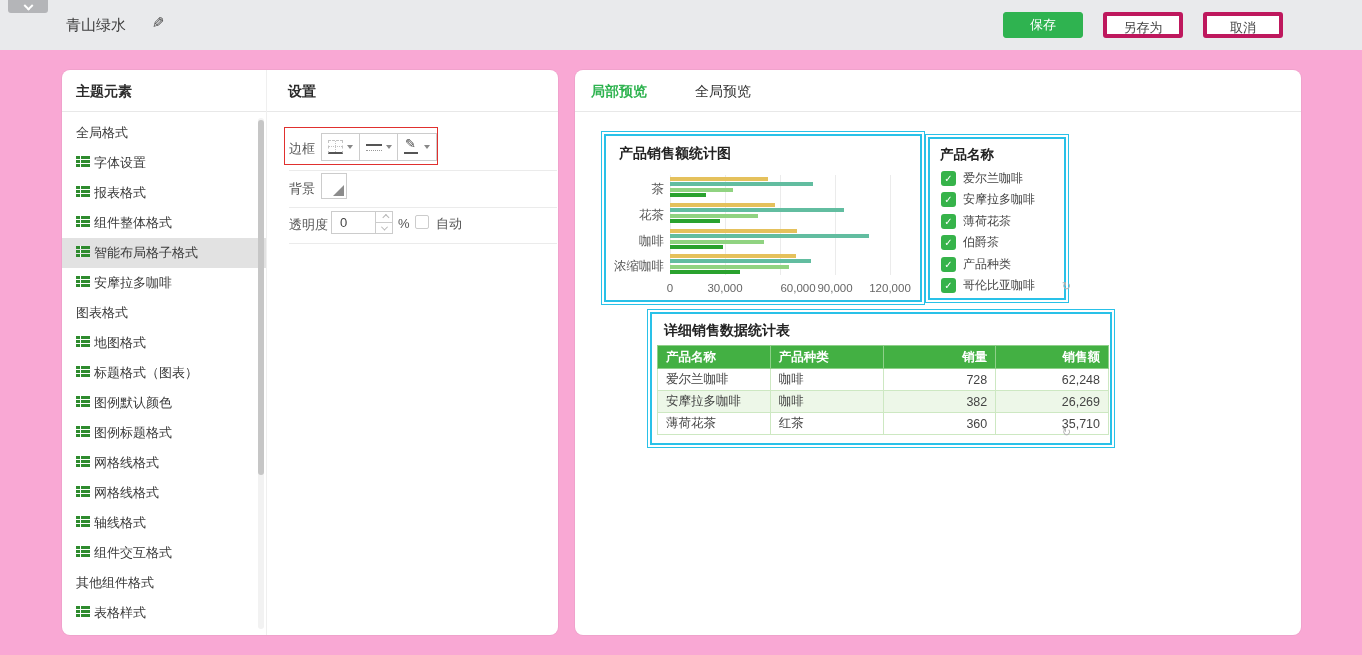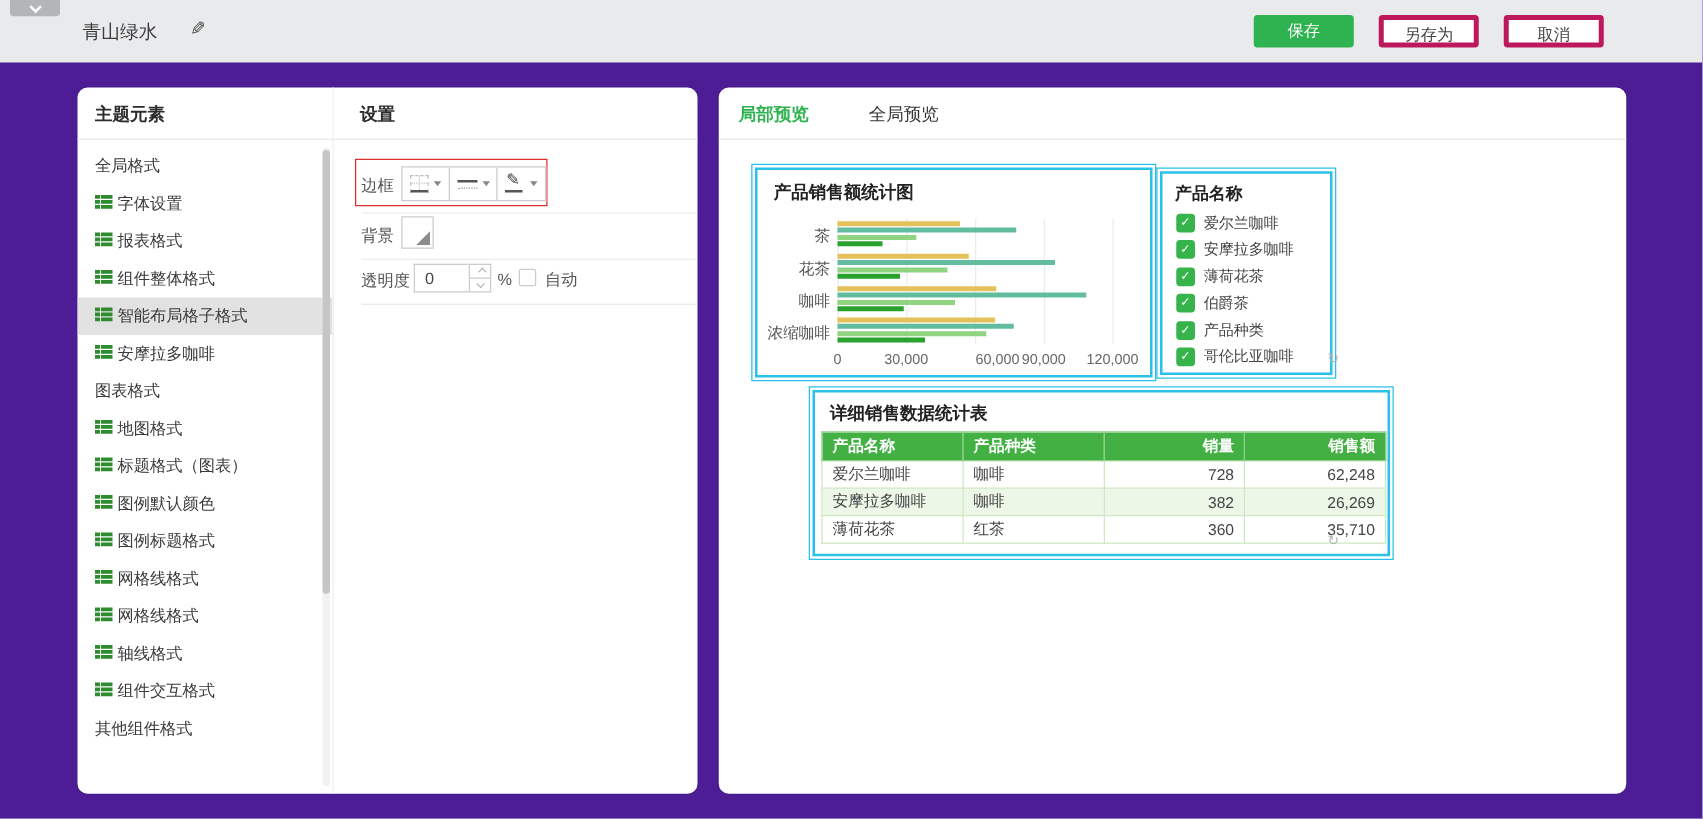--- a/index.html
+++ b/index.html
@@ -1,19 +1,19 @@
 <!DOCTYPE html>
 <html><head>
 <meta charset="utf-8">
 <style>
   * { margin:0; padding:0; box-sizing:border-box; }
   html,body { background:#f5f6f8; }
   #app {
     position:relative; width:1362px; height:655px; overflow:hidden;
-    background:#4c1d95;
+    background:#f9a8d4;
     font-family:"Liberation Sans","DejaVu Sans",sans-serif;
     color:#333; font-size:13px;
   }
   
   .topbar { position:absolute; left:0; top:0; width:1362px; height:50px; background:#e9eaec; }
   .collapse-tab { position:absolute; left:8px; top:0; width:40px; height:13px; background:#b4b5b8; border-radius:0 0 3px 3px; cursor:pointer; text-align:center; }
   .collapse-tab .chev { display:inline-block; width:7px; height:7px; border-right:2px solid #fff; border-bottom:2px solid #fff; transform:rotate(45deg) translate(-2px,-2px); margin-top:0px; }
   .doc-title { position:absolute; left:66px; top:16px; font-size:15px; color:#3c3c3c; }
   .pencil-icon { position:absolute; left:152px; top:14px; font-size:15px; color:#4a4a4a; transform:scaleX(-1); cursor:pointer; }
   .btn { position:absolute; top:12px; width:80px; height:26px; line-height:24px; text-align:center; font-size:13px; border-radius:3px; cursor:pointer; }
@@ -129,20 +129,21 @@
           <div class="side-item"><span>图表格式</span></div>
           <div class="side-item"><span class="list-icon"><i></i><i></i><i></i></span><span>地图格式</span></div>
           <div class="side-item"><span class="list-icon"><i></i><i></i><i></i></span><span>标题格式（图表）</span></div>
           <div class="side-item"><span class="list-icon"><i></i><i></i><i></i></span><span>图例默认颜色</span></div>
           <div class="side-item"><span class="list-icon"><i></i><i></i><i></i></span><span>图例标题格式</span></div>
           <div class="side-item"><span class="list-icon"><i></i><i></i><i></i></span><span>网格线格式</span></div>
           <div class="side-item"><span class="list-icon"><i></i><i></i><i></i></span><span>网格线格式</span></div>
           <div class="side-item"><span class="list-icon"><i></i><i></i><i></i></span><span>轴线格式</span></div>
           <div class="side-item"><span class="list-icon"><i></i><i></i><i></i></span><span>组件交互格式</span></div>
           <div class="side-item"><span>其他组件格式</span></div>
+          <div class="side-item"><span class="list-icon"><i></i><i></i><i></i></span><span>表格样式</span></div>
         </div>
       <div class="side-scroll-track"></div>
       <div class="side-scroll-thumb"></div>
     </div>
 
     <div class="settings-col">
       <div class="red-box"></div>
       <div class="set-label" style="top:28px">边框</div>
       <div class="border-group">
         <div class="bg-cell">

